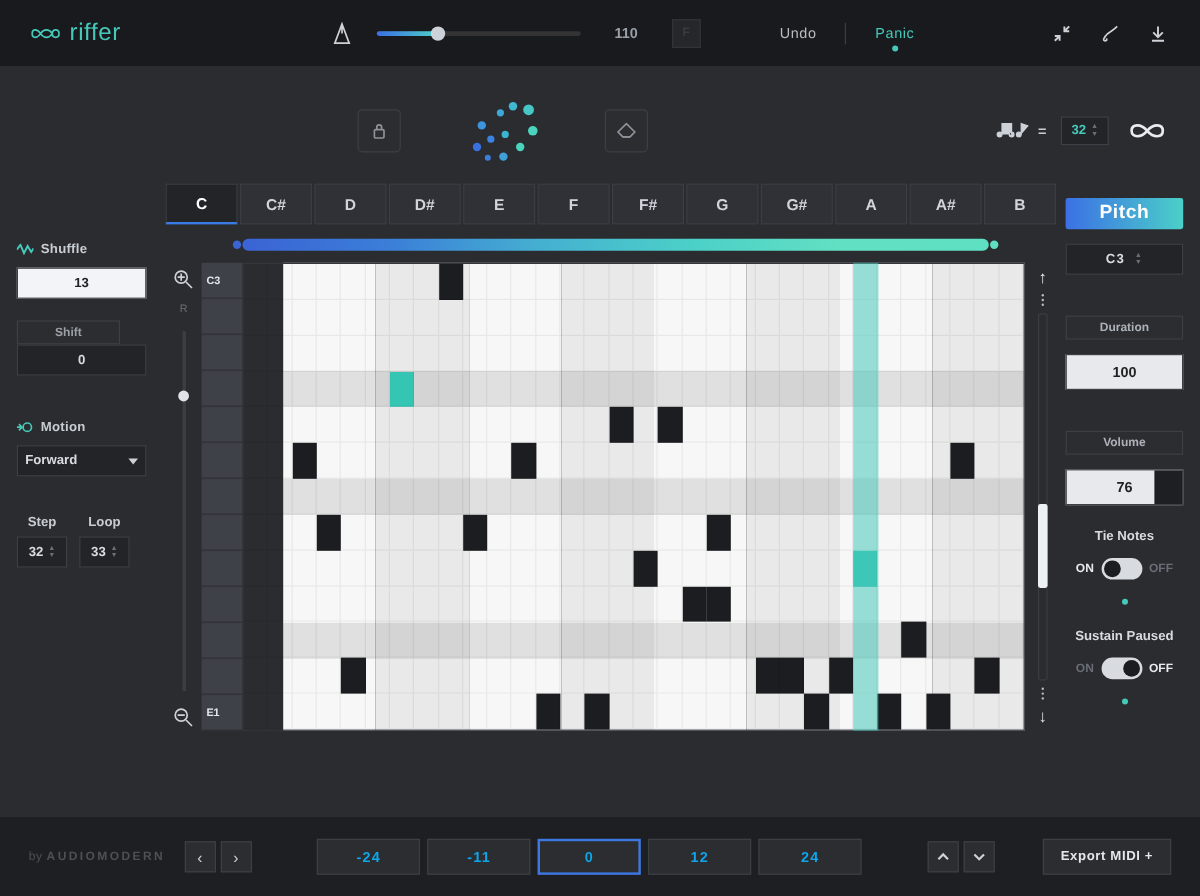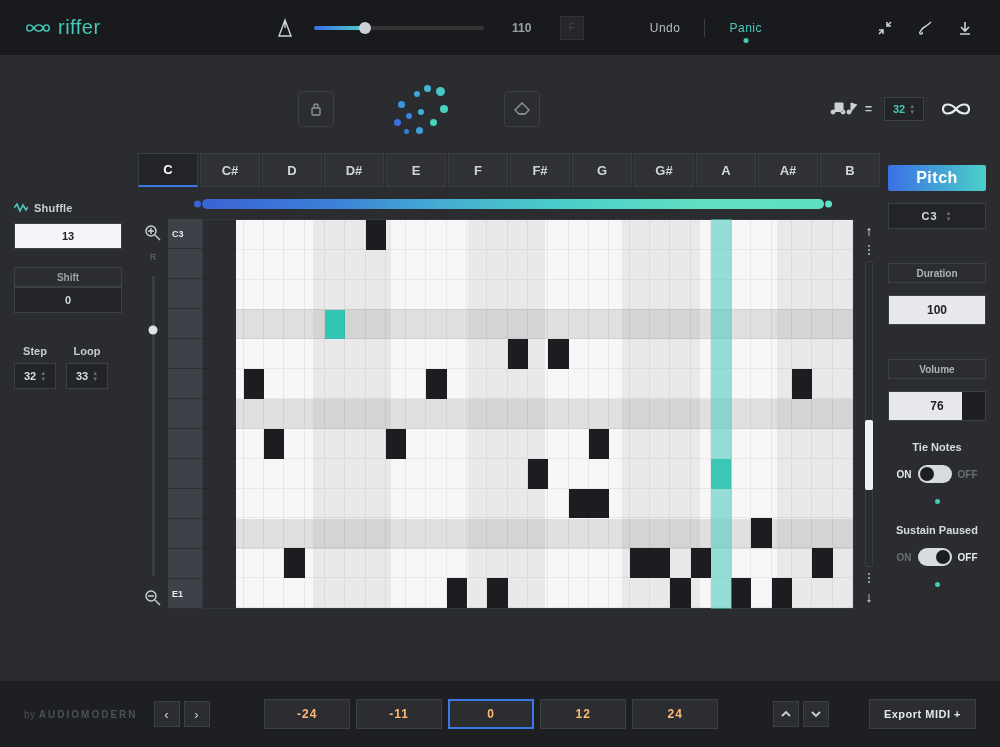--- a/index.html
+++ b/index.html
@@ -42,21 +42,21 @@
 
 .main { display:flex; padding: 0 0 0 14px; }
 .left-panel { width:124px; padding: 48px 0 0 0; display:flex; flex-direction:column; font-size:11px; color:#c8cdd3; }
 .lp-section { margin-bottom:18px; }
 .lp-header { display:flex; align-items:center; gap:6px; font-weight:700; font-size:11px; margin-bottom:8px; letter-spacing:.2px; }
 .lp-icon { width:14px; height:14px; display:flex; align-items:center; justify-content:center; }
 .lp-icon svg { color:#46c9b9; }
 .select-box { width:108px; height:26px; background:#222428; border:1px solid #3c3f44; display:flex; align-items:center; justify-content:space-between; padding:0 6px; color:#d8dce1; font-weight:600; font-size:11px; }
 .num-box { width:108px; height:26px; background:#222428; border:1px solid #3c3f44; display:flex; align-items:center; justify-content:center; font-weight:600; color:#d8dce1;}
 .num-box.light { background:#f2f4f7; color:#222;}
-.label-box { width:108px; height:20px; background:#2b2d31; border:1px solid #3c3f44; display:flex; align-items:center; justify-content:center; font-size:10px; color:#9ca0a7; font-weight:600;}
+.label-box { width:86px; height:20px; background:#2b2d31; border:1px solid #3c3f44; display:flex; align-items:center; justify-content:center; font-size:10px; color:#9ca0a7; font-weight:600;}
 .sl-row { display:flex; gap:10px; }
 .small-num { width:42px; height:26px; background:#222428; border:1px solid #3c3f44; display:flex; align-items:center; justify-content:center; font-weight:600; color:#d8dce1; gap:4px; font-size:11px;}
 .small-label { width:42px; text-align:center; font-size:11px; font-weight:700; color:#c8cdd3; }
 
 
 .center-col { flex:1; display:flex; flex-direction:column; min-width:0; }
 .tab-row { display:flex; gap:2px; height:34px; }
 .tab { flex:1; background:#2f3136; border:1px solid #3a3d42; display:flex; align-items:center; justify-content:center; font-weight:700; color:#d1d5db; font-size:13px; cursor:pointer;}
 .tab.active { background:#222428; border-bottom:2px solid #3a7be5; color:#fff;}
 
@@ -112,21 +112,21 @@
 .rp-sec-title { font-weight:700; text-align:center; margin-top:8px; color:#d8dce1;}
 .green-dot { width:5px; height:5px; border-radius:50%; background:#46c9b9; margin:4px auto 0; }
 
 
 .bottombar { position:absolute; bottom:0; left:0; right:0; height:66px; background:#1e1f22; display:flex; align-items:center; padding: 0 24px; gap:10px; }
 .by-text { color:#4c5057; font-size:10px; letter-spacing:.5px; margin-right:6px;}
 .by-text b { letter-spacing:2px; }
 .step-arrows { display:flex; gap:4px; }
 .step-btn { width:26px; height:26px; background:#2b2d31; border:1px solid #3c3f44; display:flex; align-items:center; justify-content:center; font-size:13px; color:#cdd2d9; cursor:pointer;}
 .transpose { display:flex; gap:6px; margin:0 auto; }
-.trans-btn { width:86px; height:30px; background:#2b2d31; border:1px solid #3c3f44; display:flex; align-items:center; justify-content:center; font-weight:700; color:#fdba74; cursor:pointer; letter-spacing:1px;}
+.trans-btn { width:86px; height:30px; background:#2b2d31; border:1px solid #3c3f44; display:flex; align-items:center; justify-content:center; font-weight:700; color:#0ea5e9; cursor:pointer; letter-spacing:1px;}
 .trans-btn.active { border:2px solid #3d77e3; }
 .oct-arrows { display:flex; gap:4px; }
 .export-btn { height:30px; padding:0 14px; background:#2b2d31; border:1px solid #3c3f44; font-weight:700; color:#e4e7eb; cursor:pointer; letter-spacing:.5px; display:flex; align-items:center; font-size:11px;}
 
 .caret { width:0; height:0; border-left:4px solid transparent; border-right:4px solid transparent; border-top:5px solid #cdd2d9;}
 </style>
 </head>
 <body>
 
 <div class="topbar">
@@ -243,20 +243,35 @@
 
     <div class="lp-section">
       <div class="label-box">
           <span>Shift</span>
         </div>
       <div class="num-box">
           <span>0</span>
         </div>
     </div>
 
+    <div class="lp-section" style="margin-top:18px;">
+      <div class="lp-header">
+        <span class="lp-icon">
+            <svg width="16" height="12" viewBox="0 0 16 12">
+              <circle cx="10" cy="6" r="4" stroke="#46c9b9" fill="none" stroke-width="1.6"></circle>
+              <path d="M0 6 L5 6 M2 3 L5 6 L2 9" stroke="#46c9b9" fill="none" stroke-width="1.6"></path>
+            </svg>
+          </span>
+        <span>Motion</span>
+      </div>
+      <div class="select-box">
+          <span>Forward</span>
+          <div class="caret"></div>
+        </div>
+    </div>
 
     <div class="lp-section" style="margin-top:14px;">
       <div class="sl-row" style="margin-bottom:6px;">
         <div class="small-label">Step</div>
         <div class="small-label">Loop</div>
       </div>
       <div class="sl-row">
         <div class="small-num">
             <span>32</span>
             <div class="spinner-arrows">

